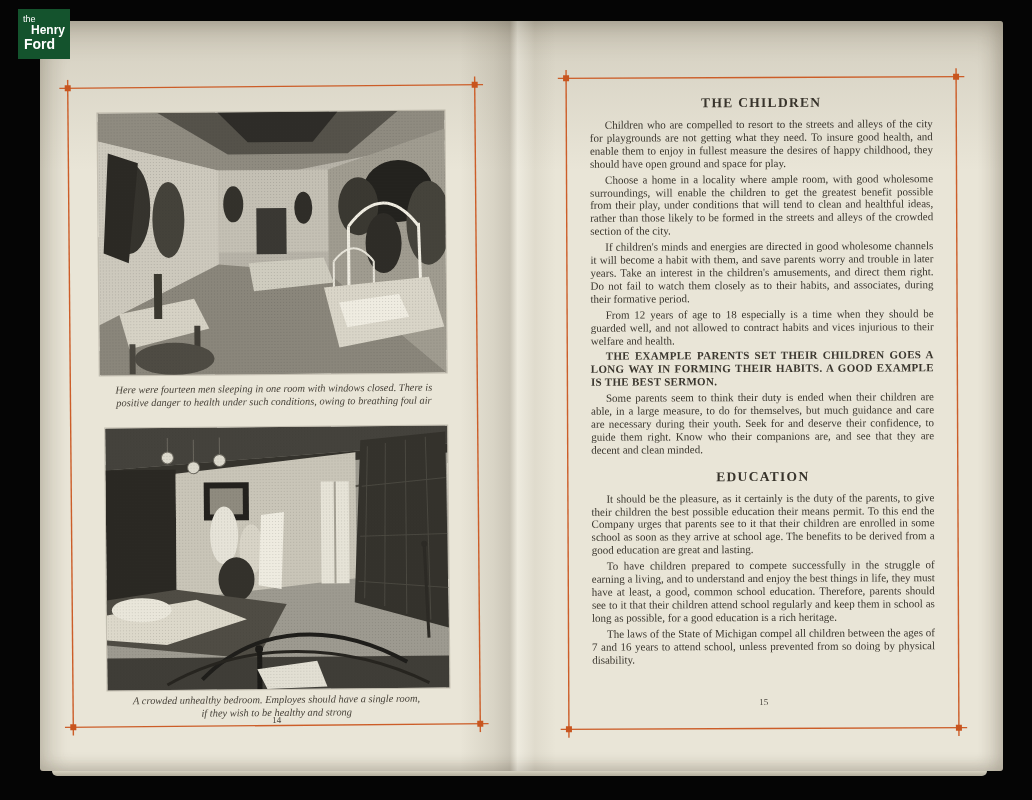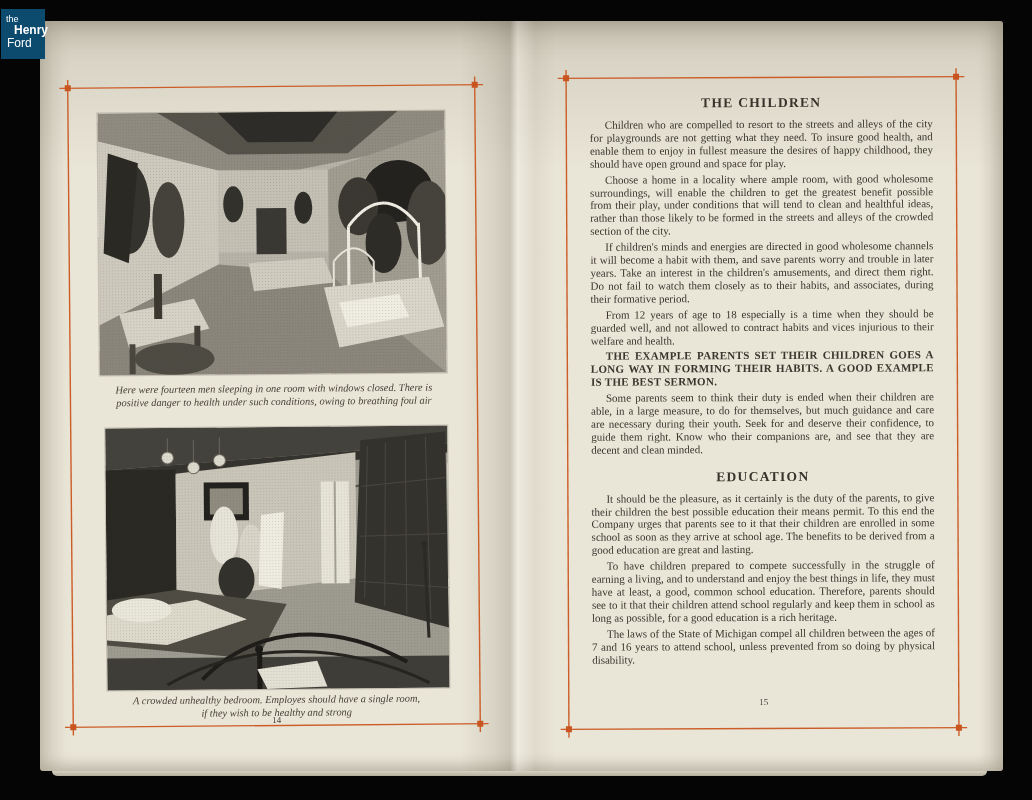--- a/index.html
+++ b/index.html
@@ -1,25 +1,25 @@
 <!DOCTYPE html>
 <html><head>
 <meta charset="utf-8">
 <style>
   html,body{margin:0;padding:0;background:#000;}
   body{width:1032px;height:800px;overflow:hidden;position:relative;
        font-family:"Liberation Serif", serif;}
   .stage{position:absolute;inset:0;width:1032px;height:800px;background:#050505;}
 
   
-  .logo{position:absolute;left:1px;top:9px;width:44px;height:50px;background:#0c4a6e;
+  .logo{position:absolute;left:18px;top:9px;width:52px;height:50px;background:#14532d;
         color:#fff;font-family:"Liberation Sans",sans-serif;line-height:1;z-index:5;}
   .logo-the{position:absolute;left:5px;top:6px;font-size:9px;}
   .logo-henry{position:absolute;left:13px;top:15px;font-size:12px;font-weight:700;text-align:right;}
-  .logo-ford{position:absolute;left:6px;top:28px;font-size:12px;font-weight:400;text-align:right;}
+  .logo-ford{position:absolute;left:6px;top:28px;font-size:14px;font-weight:700;text-align:right;}
 
   
   .spread{position:absolute;left:40px;top:21px;width:963px;height:750px;background:#e9e5d7;
           border-radius:3px;
           box-shadow:inset 0 16px 26px rgba(60,50,30,.16),
                      inset 0 -7px 14px rgba(60,50,30,.10),
                      inset 14px 0 18px rgba(60,50,30,.10),
                      inset -11px 0 15px rgba(60,50,30,.13);}
   .spread::after{content:"";position:absolute;left:12px;right:16px;bottom:-5px;height:5px;
           background:linear-gradient(#d6d1c0,#b3ae9d);border-radius:0 0 5px 5px;}

